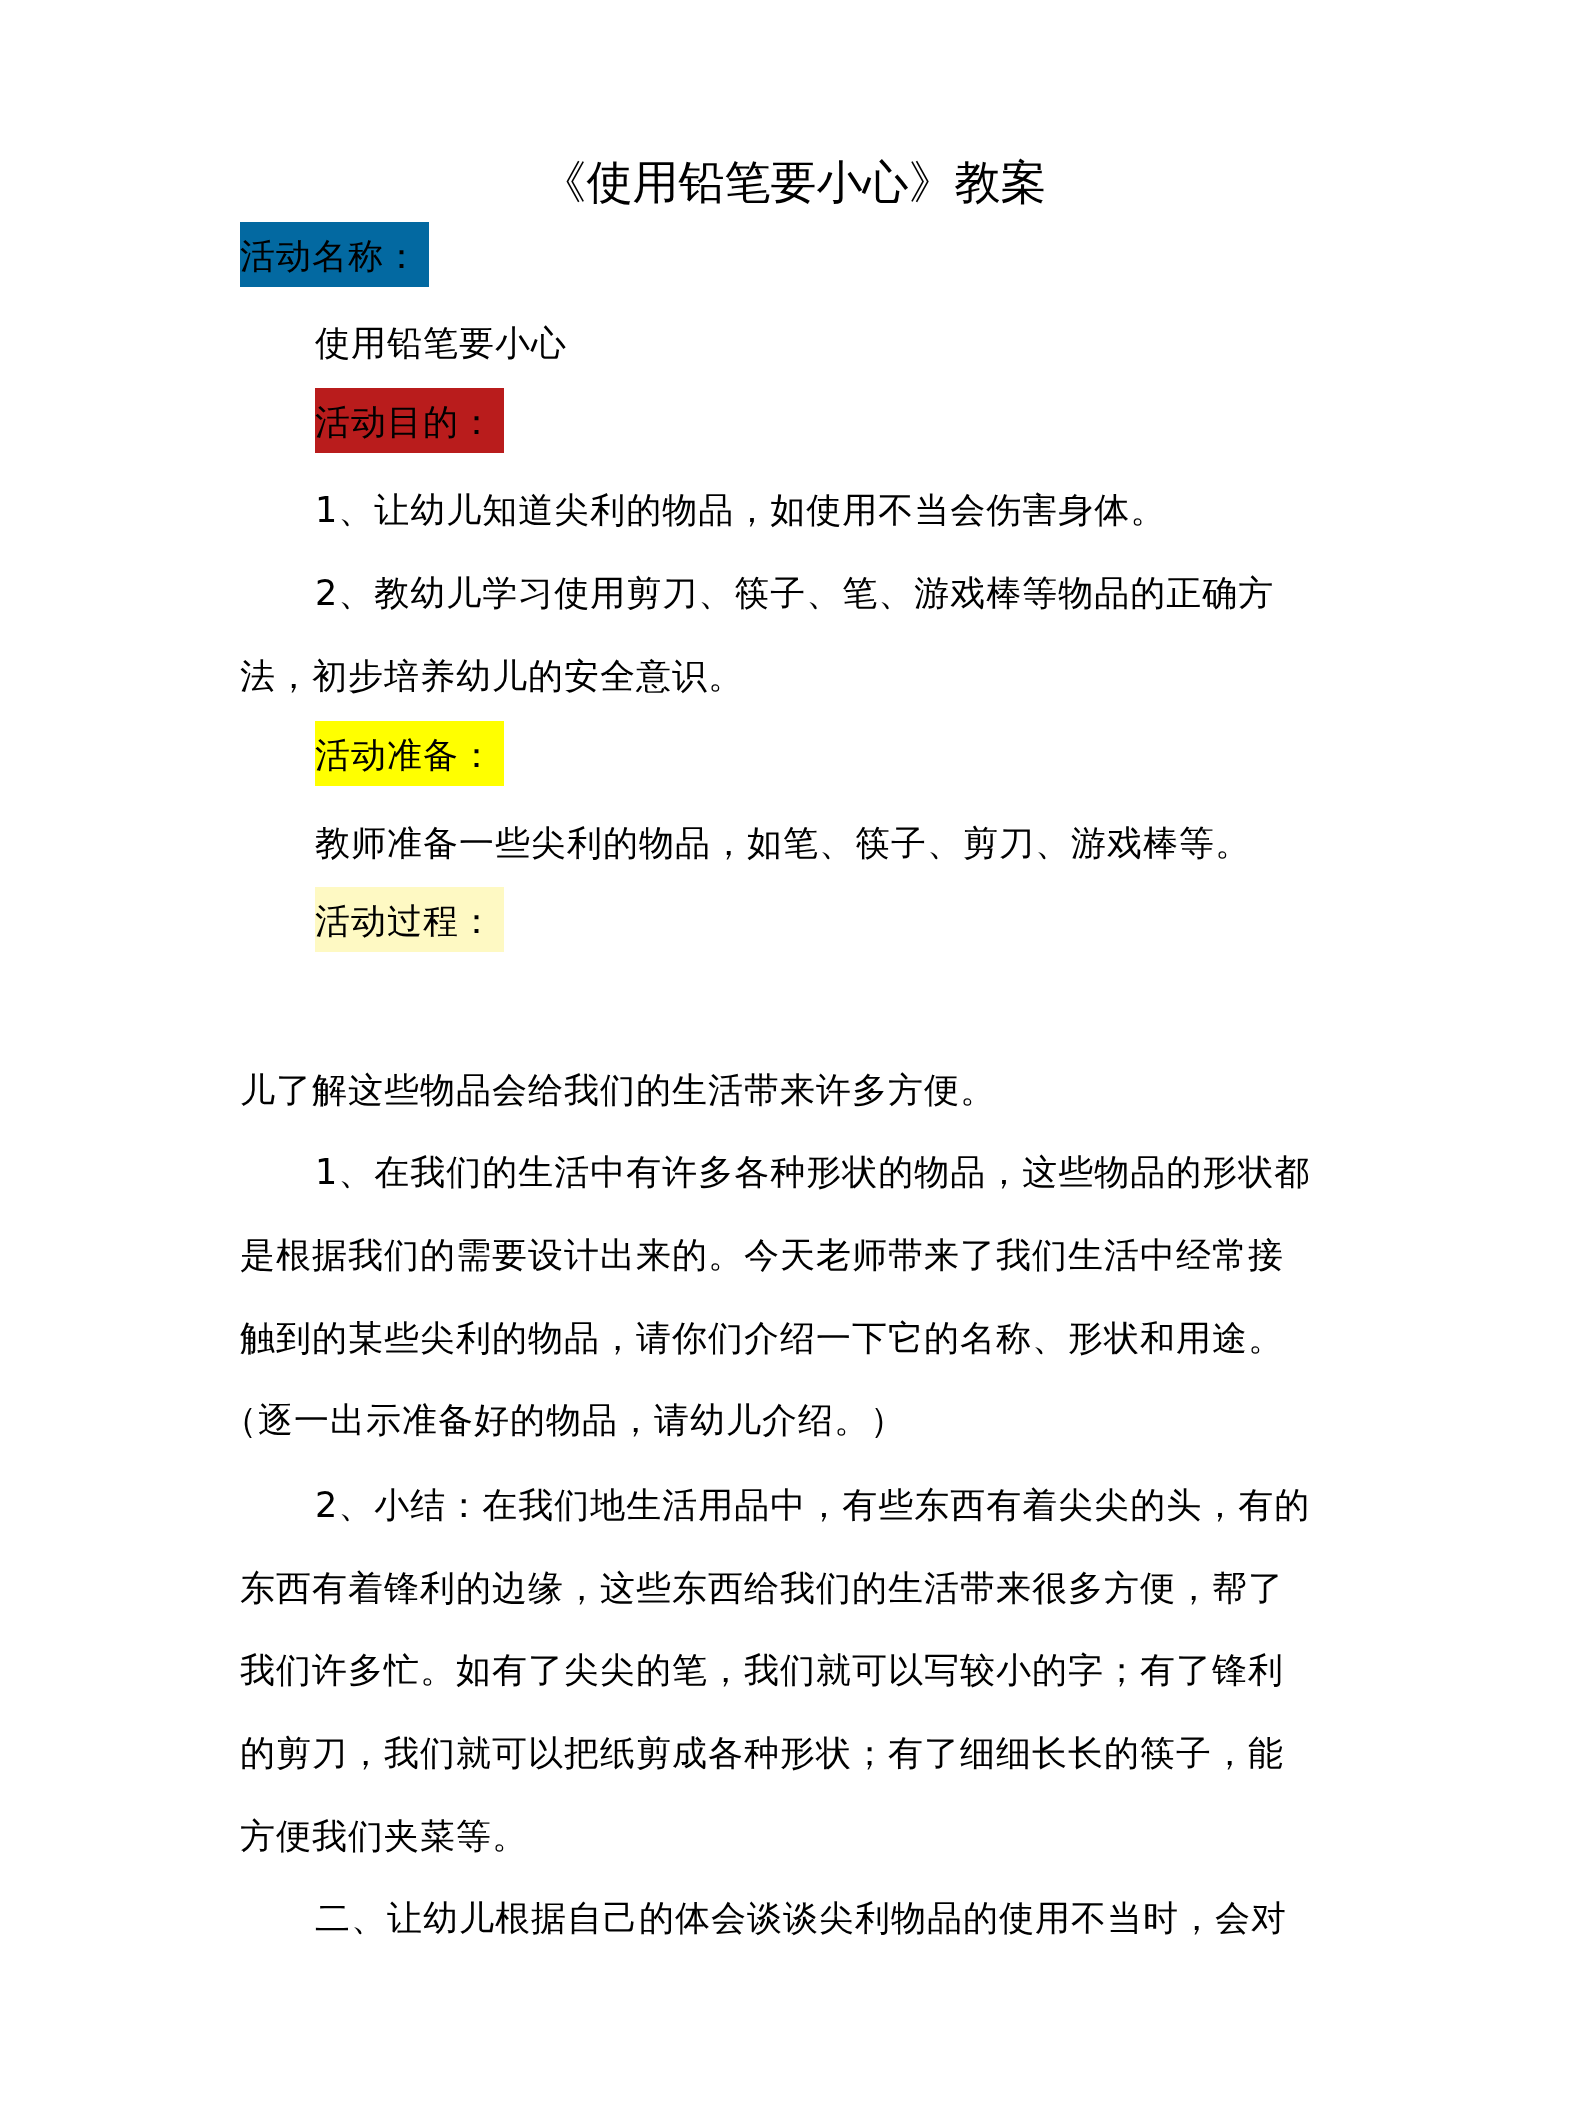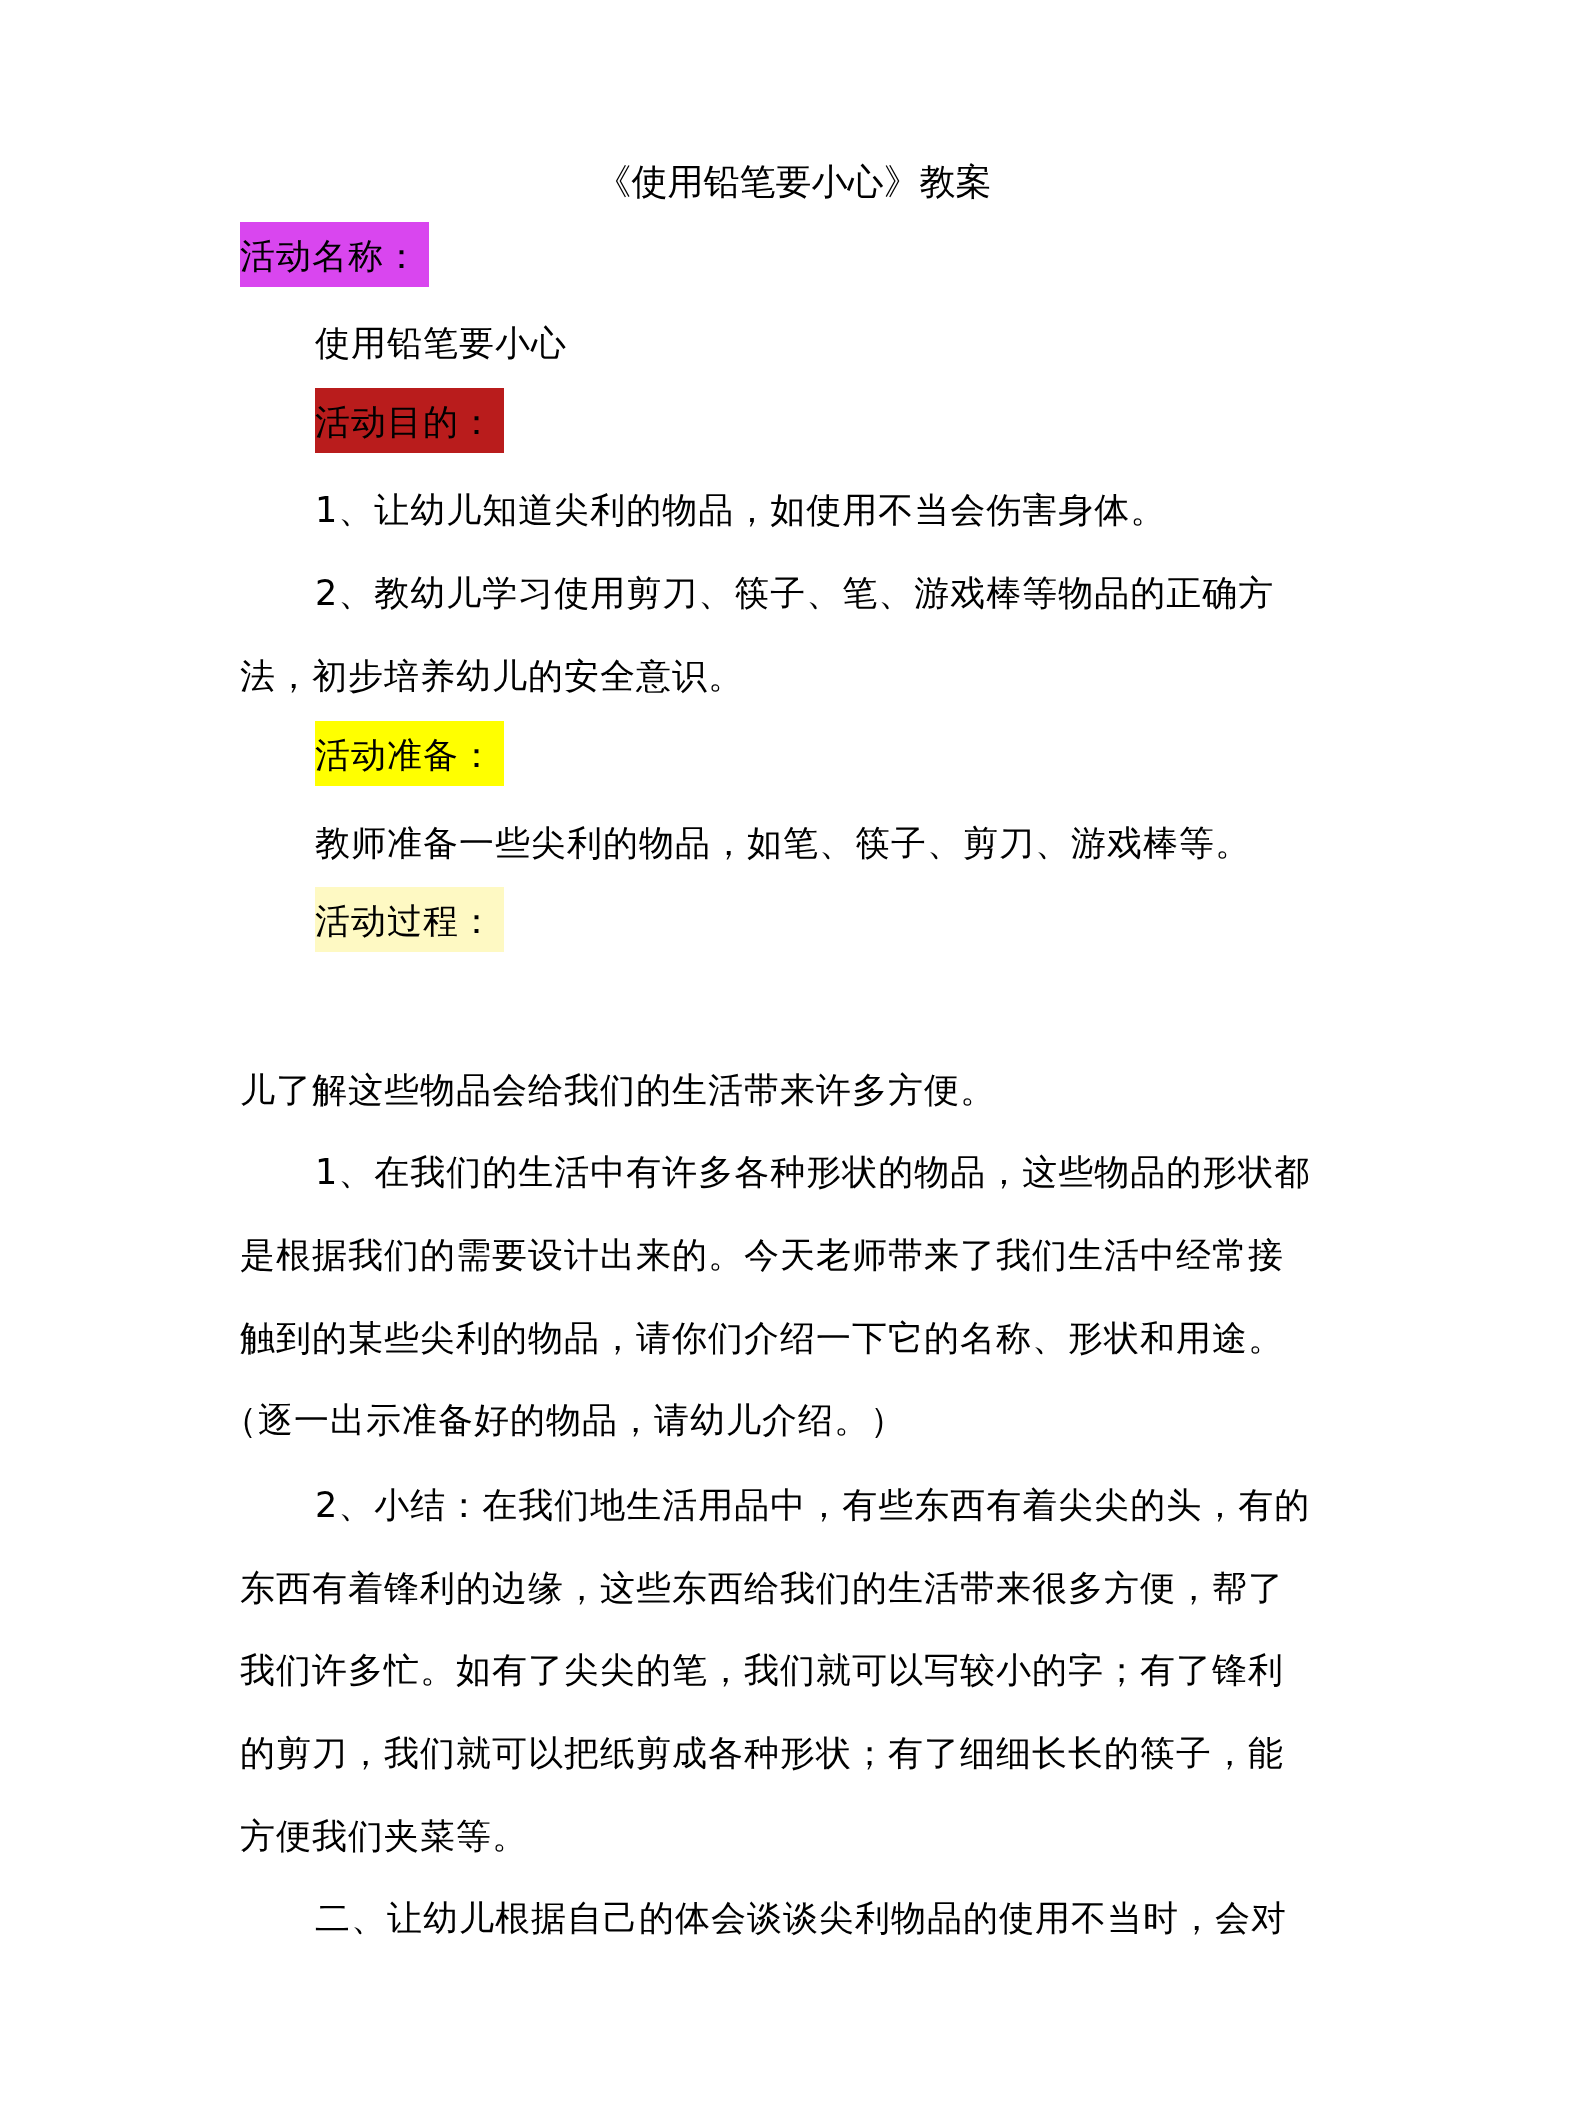--- a/index.html
+++ b/index.html
@@ -23,21 +23,21 @@
       background: #ffffff;
     }
     .title {
       position: absolute;
       left: 0;
       width: 1587px;
       top: 152px;
       height: 60px;
       line-height: 60px;
       text-align: center;
-      font-size: 36px;
+      font-size: 46px;
       font-family: "DejaVu Serif", "Liberation Serif", serif;
       white-space: nowrap;
     }
     .line {
       position: absolute;
       height: 66px;
       line-height: 66px;
       font-size: 35px;
       white-space: nowrap;
       letter-spacing: 1px;
@@ -56,21 +56,21 @@
     .hl.full { left: 240px; width: 187px; }
     .hl.indent { left: 315px; width: 187px; }
   </style>
 </head>
 <body>
 
 <div class="page">
 
   <div class="title">《使用铅笔要小心》教案</div>
 
-  <div class="hl full" style="top:222px; background:#d946ef;">活动名称：</div>
+  <div class="hl full" style="top:222px; background:#0369a1;">活动名称：</div>
 
   <div class="line indent" style="top:310px;">使用铅笔要小心</div>
 
   <div class="hl indent" style="top:388px; background:#b91c1c;">活动目的：</div>
 
   <div class="line indent" style="top:477px;">1、让幼儿知道尖利的物品，如使用不当会伤害身体。</div>
 
   <div class="line indent" style="top:560px;">2、教幼儿学习使用剪刀、筷子、笔、游戏棒等物品的正确方</div>
 
   <div class="line full" style="top:643px;">法，初步培养幼儿的安全意识。</div>

